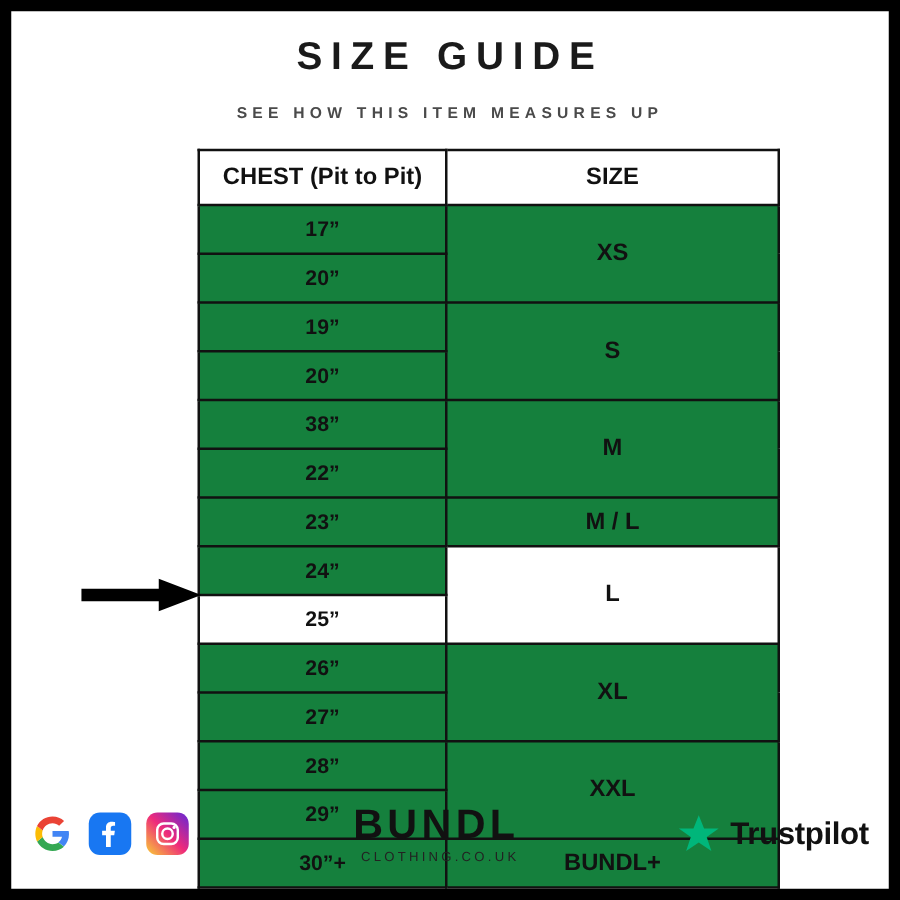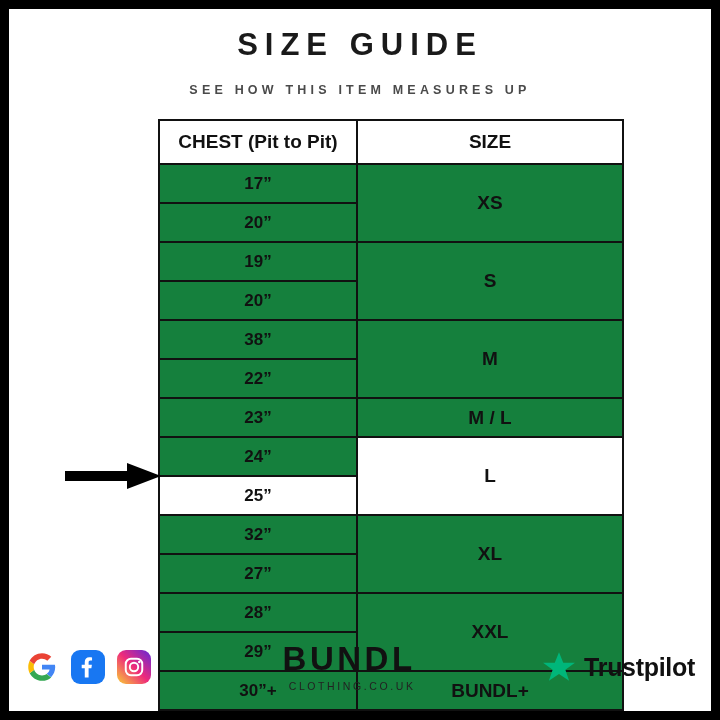--- a/index.html
+++ b/index.html
@@ -198,21 +198,21 @@
 
           <tr>
             <td class="chest-col grey">24”</td>
             <td class="size-col white" rowspan="2">L</td>
           </tr>
           <tr>
             <td class="chest-col white">25”</td>
           </tr>
 
           <tr>
-            <td class="chest-col grey">32”</td>
+            <td class="chest-col grey">26”</td>
             <td class="size-col grey" rowspan="2">XL</td>
           </tr>
           <tr>
             <td class="chest-col grey">27”</td>
           </tr>
 
           <tr>
             <td class="chest-col grey">28”</td>
             <td class="size-col grey" rowspan="2">XXL</td>
           </tr>

